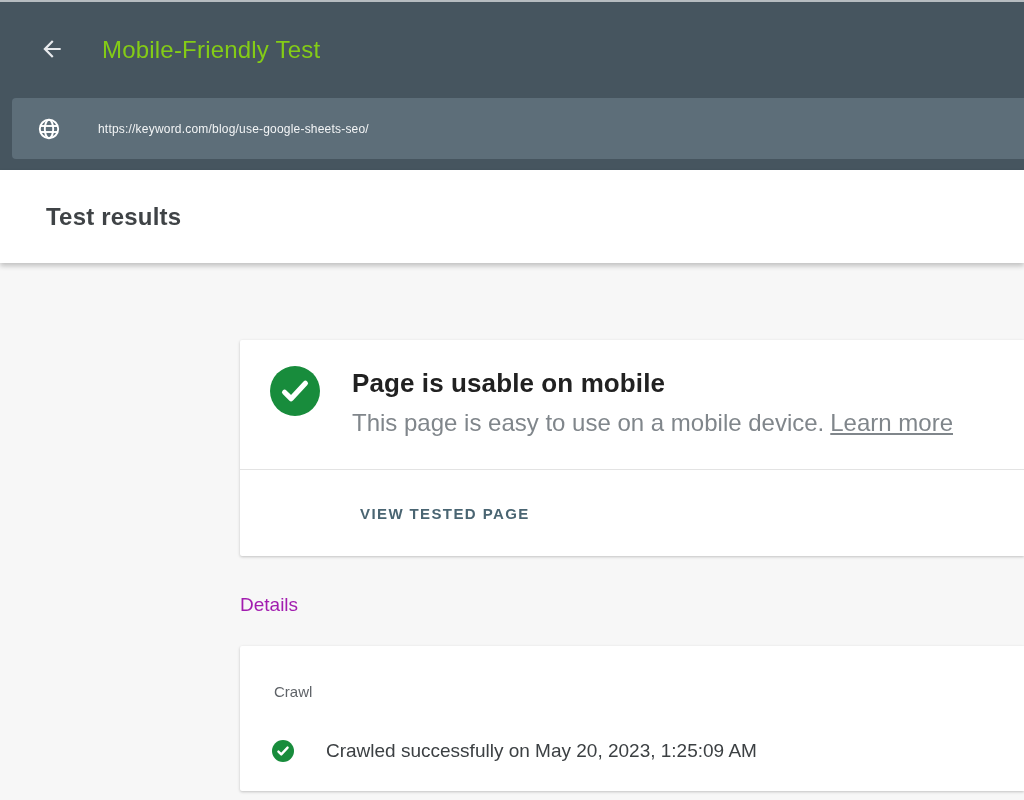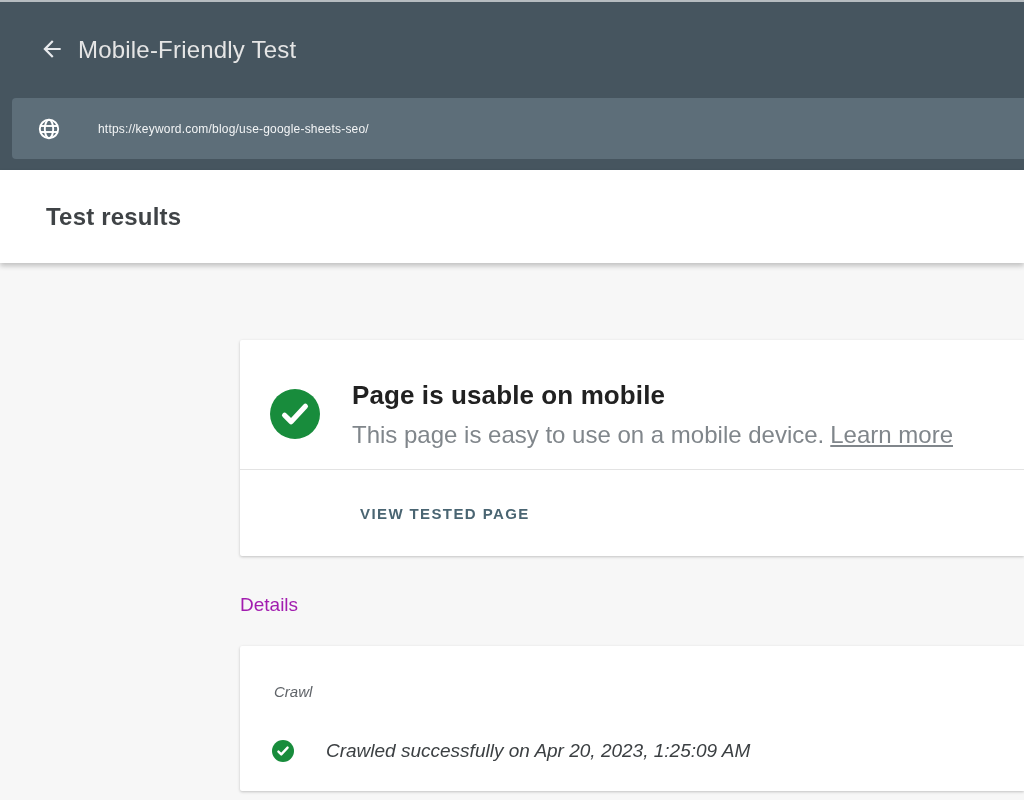--- a/index.html
+++ b/index.html
@@ -26,24 +26,24 @@
   }
   .back-btn {
     width: 28px; height: 28px;
     display: flex; align-items: center; justify-content: center;
     cursor: pointer;
     background: none; border: none;
     flex: 0 0 auto;
   }
   .back-btn svg { width: 26px; height: 26px; fill: #e8eaed; }
   .app-title {
-    color: #e5e5e5;
+    color: #84cc16;
     font-size: 24px;
     font-weight: 400;
-    margin-left: 12px;
+    margin-left: 36px;
     letter-spacing: 0.2px;
   }
   
   .url-bar {
     margin-left: 12px;
     height: 61px;
     background: #5d6e79;
     border-radius: 4px 0 0 4px;
     display: flex;
     align-items: center;
@@ -83,21 +83,21 @@
     margin-left: 240px;
     width: 784px;
     background: #ffffff;
     border-radius: 2px 0 0 2px;
     box-shadow: 0 1px 3px rgba(0,0,0,0.22);
   }
   
   .result-summary {
     height: 130px;
     display: flex;
-    align-items: center;
+    align-items: flex-start;
     padding: 26px 0 8px 30px;
     border-bottom: 1px solid #e3e3e3;
   }
   .check-big { width: 50px; height: 50px; flex: 0 0 auto; }
   .check-big svg, .check-small svg { display: block; width: 100%; height: 100%; }
   .summary-text { margin-left: 32px; margin-top: 2px; }
   .status-title {
     font-size: 26px;
     font-weight: 700;
     color: #212121;
@@ -132,21 +132,20 @@
   }
   
   .details-label {
     margin: 38px 0 30px 240px;
     font-size: 19px;
     color: #a21caf;
   }
   .crawl-card {
     height: 145px;
     padding: 37px 4px 0 32px;
-    font-style: italic;
   }
   .crawl-label {
     font-size: 15px;
     color: #5f6368;
     margin-left: 2px;
   }
   .crawl-row {
     margin-top: 40px;
     display: flex;
     align-items: center;
@@ -217,17 +216,17 @@
 
   <section class="card crawl-card">
     <div class="crawl-label">Crawl</div>
     <div class="crawl-row">
       <span class="check-small">
         <svg viewBox="0 0 24 24" aria-hidden="true">
           <circle cx="12" cy="12" r="12" fill="#188c3c"></circle>
           <path d="M7 12.6l3.1 3.1 6.9-7.4" fill="none" stroke="#ffffff" stroke-width="2.6" stroke-linecap="round" stroke-linejoin="round"></path>
         </svg>
       </span>
-      <span class="crawl-status">Crawled successfully on Apr 20, 2023, 1:25:09 AM</span>
+      <span class="crawl-status">Crawled successfully on May 20, 2023, 1:25:09 AM</span>
     </div>
   </section>
 
 </main>
 
 </body></html>

